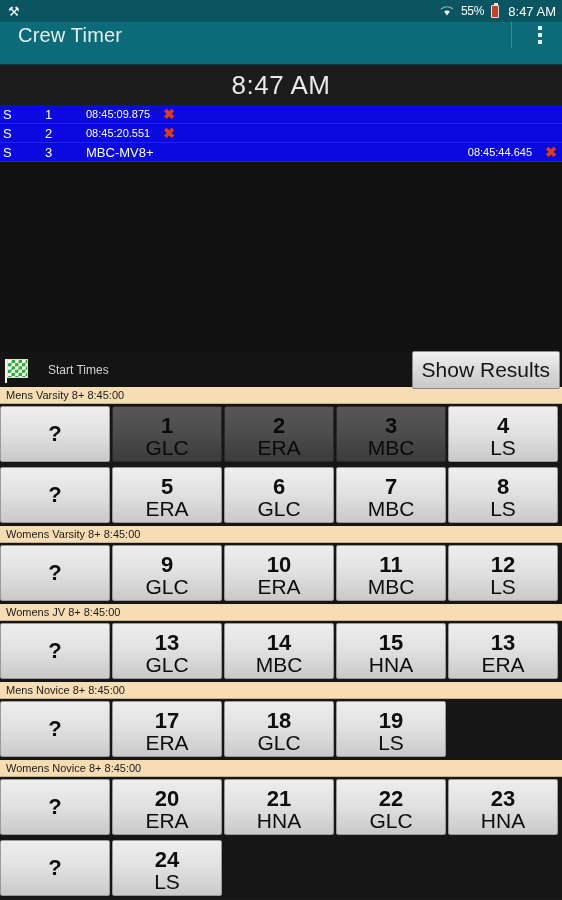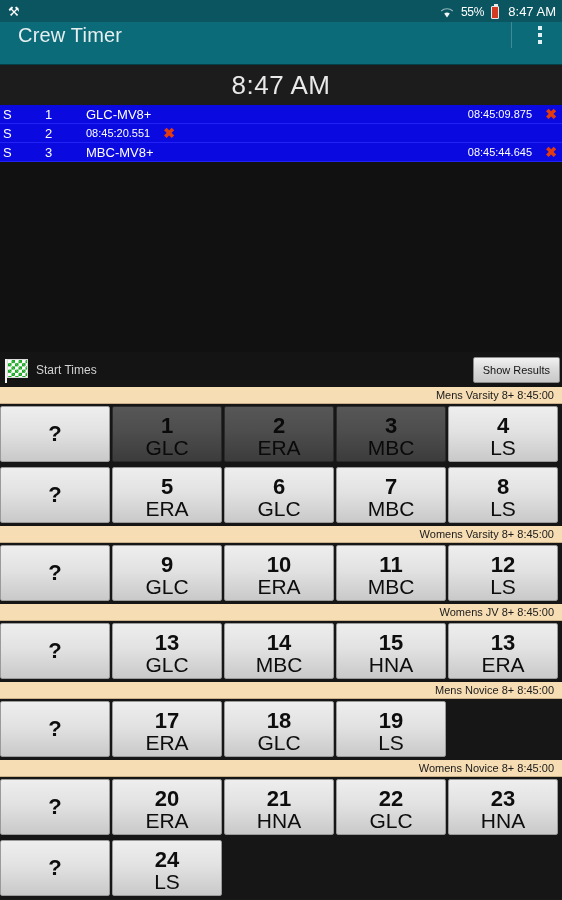--- a/index.html
+++ b/index.html
@@ -19,21 +19,21 @@
     display: flex;
     align-items: center;
     padding: 0 6px 0 8px;
     color: #ffffff;
     font-size: 12px;
   }
   #status-bar .left { display: flex; align-items: center; gap: 6px; }
   #status-bar .right {
     margin-left: auto;
     display: flex;
-    align-items: flex-end;
+    align-items: center;
     gap: 7px;
   }
   .usb-glyph { font-size: 13px; line-height: 1; color: #ffffff; }
   .wifi-glyph { display: inline-block; width: 14px; height: 12px; position: relative; }
   .batt-pct { font-size: 12px; letter-spacing: -0.2px; }
   .batt-icon {
     width: 8px; height: 13px;
     background: #d33a22;
     border: 1px solid #e8e8e8;
     border-radius: 1px;
@@ -147,42 +147,41 @@
     background-image:
       linear-gradient(45deg, #17a81f 25%, transparent 25%, transparent 75%, #17a81f 75%),
       linear-gradient(45deg, #17a81f 25%, transparent 25%, transparent 75%, #17a81f 75%);
     background-size: 7px 6.4px;
     background-position: 0 0, 3.5px 3.2px;
     border: 1px solid #dcdcdc;
   }
   #start-label {
     color: #d2d2d2;
     font-size: 12px;
-    margin-left: 6px;
+    margin-left: 18px;
   }
   #show-results-btn {
     margin-left: auto;
     background: linear-gradient(to bottom, #f2f2f2 0%, #d9d9d9 50%, #c9c9c9 100%);
     border: 1px solid #8a8a8a;
     border-radius: 2px;
     color: #141414;
-    font-size: 11px;
+    font-size: 21px;
     padding: 6px 9px;
     cursor: pointer;
   }
 
   
   .event-header {
     background: #f6ddb4;
     color: #1a1a1a;
     font-size: 11px;
-    padding: 2px 8px 2px 6px;
+    padding: 2px 15px 2px 6px;
     line-height: 12px;
     border-bottom: 1px solid #c8b08a;
-    text-align: right;
   }
   .crew-row {
     display: flex;
     background: #161616;
     padding: 2px 0 3px 0;
     gap: 2px;
   }
   .crew-btn {
     width: 110px;
     height: 56px;
@@ -246,21 +245,20 @@
     </div>
   </div>
 </div>
 
 <div id="big-clock">8:47 AM</div>
 
 <div id="punch-list">
     <div class="punch-row">
       <span class="pr-type">S</span>
       <span class="pr-bow">1</span>
-      <span class="pr-name">GLC-MV8+</span>
       <span class="pr-time">08:45:09.875</span>
       <span class="pr-del">✖</span>
     </div>
     <div class="punch-row">
       <span class="pr-type">S</span>
       <span class="pr-bow">2</span>
       <span class="pr-time">08:45:20.551</span>
       <span class="pr-del">✖</span>
     </div>
     <div class="punch-row">

